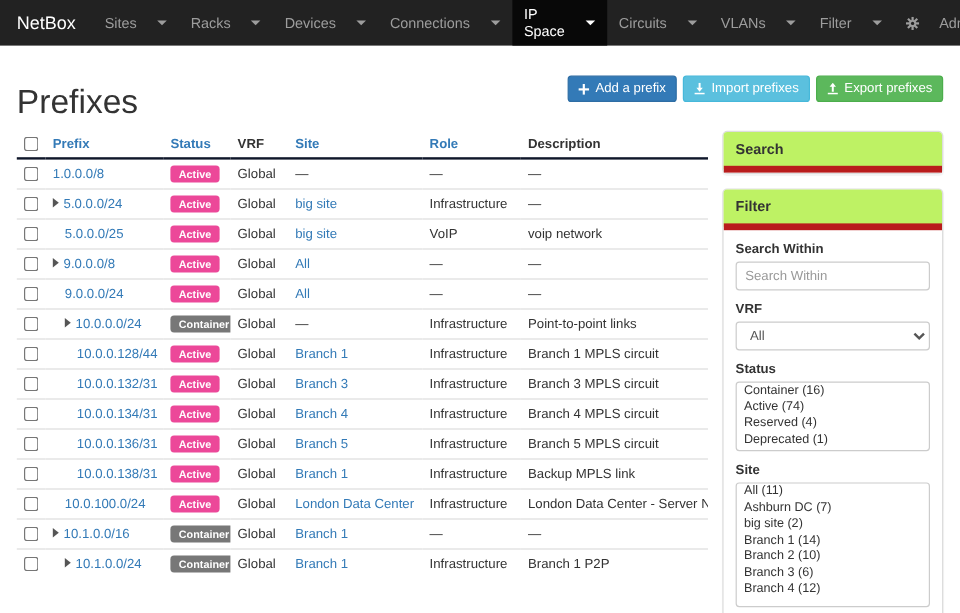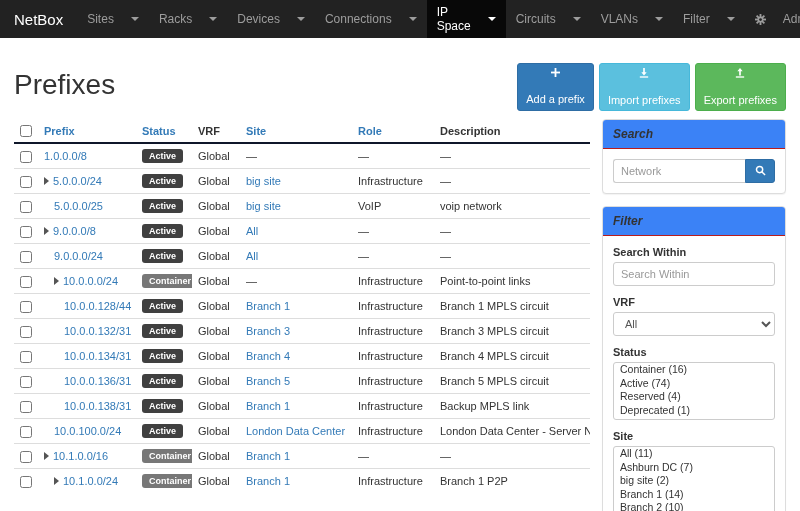--- a/index.html
+++ b/index.html
@@ -13,40 +13,40 @@
 .nav-item{color:#9d9d9d;font-size:12px;display:flex;align-items:center;gap:17px;padding:0 10px;cursor:pointer;}
 .nav-item.active{background:#080808;color:#fff;}
 .caret{width:0;height:0;border-left:4px solid transparent;border-right:4px solid transparent;border-top:4px solid currentColor;display:inline-block;}
 .nav-right{margin-left:auto;display:flex;align-items:stretch;}
 .nav-ic{display:inline-flex;align-items:center;}
 
 .page{padding:4px 14px 0;}
 .header-row{display:flex;align-items:flex-start;justify-content:space-between;margin:19px 0 8px;}
 h1{font-size:28px;font-weight:400;color:#333;margin-top:8px;}
 .actions{display:flex;gap:5px;margin-top:2px;}
-.btn{display:inline-flex;align-items:center;gap:16px;color:#fff;font-size:11px;padding:4px 8px;border-radius:3px;border:1px solid transparent;font-family:inherit;cursor:pointer;flex-direction:column;}
+.btn{display:inline-flex;align-items:center;gap:5px;color:#fff;font-size:11px;padding:4px 8px;border-radius:3px;border:1px solid transparent;font-family:inherit;cursor:pointer;}
 .btn.primary{background:#337ab7;border-color:#2e6da4;}
 .btn.info{background:#5bc0de;border-color:#46b8da;}
 .btn.success{background:#5cb85c;border-color:#4cae4c;}
 
 .content{display:flex;gap:12px;align-items:flex-start;}
 .main-col{flex:1;min-width:0;}
 table{width:100%;border-collapse:collapse;font-size:11px;table-layout:fixed;}
 th{text-align:left;font-weight:bold;color:#333;padding:5px 6px;border-bottom:2px solid #0f172a;white-space:nowrap;overflow:hidden;}
 th.sortable{color:#337ab7;cursor:pointer;}
 td{padding:5px 6px;border-top:1px solid #ddd;white-space:nowrap;overflow:hidden;vertical-align:middle;}
 .col-check input{width:12px;height:12px;margin:0;vertical-align:middle;}
 .label{display:inline-block;padding:2px 7px;border-radius:3px;color:#fff;font-size:9px;font-weight:bold;}
-.label.primary{background:#404040;text-align:right;}
+.label.primary{background:#ec4899;text-align:right;}
 .label.default{background:#777;}
 .tree-caret{display:inline-block;width:0;height:0;border-top:4px solid transparent;border-bottom:4px solid transparent;border-left:5px solid #555;margin-right:4px;cursor:pointer;}
 
 .side-col{width:184px;flex:none;}
 .panel{border:1px solid #ddd;border-radius:4px;margin-bottom:12px;box-shadow:0 1px 1px rgba(0,0,0,.05);background:#fff;}
-.panel-heading{background:#3b82f6;border-bottom:1px solid #b91c1c;padding:7px 10px;font-weight:bold;font-size:12px;color:#333;border-radius:3px 3px 0 0;font-style:italic;}
+.panel-heading{background:#bef264;border-bottom:6px solid #b91c1c;padding:7px 10px;font-weight:bold;font-size:12px;color:#333;border-radius:3px 3px 0 0;}
 .panel-body{padding:10px;}
 .input-group{display:flex;}
 .form-control{width:100%;height:24px;border:1px solid #ccc;border-radius:3px;padding:2px 7px;font-size:11px;color:#555;font-family:inherit;background:#fff;}
 .form-control::placeholder{color:#999;}
 .input-group .form-control{border-radius:3px 0 0 3px;border-right:none;flex:1;min-width:0;}
 .btn-search{width:30px;height:24px;background:#337ab7;border:1px solid #2e6da4;border-radius:0 3px 3px 0;display:flex;align-items:center;justify-content:center;cursor:pointer;flex:none;}
 .filter-label{display:block;font-weight:bold;font-size:11px;margin:10px 0 4px;color:#333;}
 .filter-label.first{margin-top:0;}
 .multiselect{border:1px solid #ccc;border-radius:3px;overflow-y:scroll;font-size:10.5px;color:#333;background:#fff;}
 .multiselect .option{padding:0 6px;line-height:13.5px;white-space:nowrap;overflow:hidden;}
@@ -305,31 +305,20 @@
               <td>Infrastructure</td>
               <td>Branch 1 P2P</td>
             </tr>
           </tbody>
       </table>
     </div>
 
     <div class="side-col">
       <div class="panel">
         <div class="panel-heading">Search</div>
-        <div class="panel-body">
-          <div class="input-group">
-            <input class="form-control" type="text" placeholder="Network" style="">
-            <button class="btn-search">
-                <span><svg width="11" height="11" viewBox="0 0 12 12" fill="none" stroke="#fff" stroke-width="1.6">
-                    <circle cx="5" cy="5" r="3.4"></circle>
-                    <path d="M7.6 7.6L11 11"></path>
-                  </svg></span>
-              </button>
-          </div>
-        </div>
       </div>
 
       <div class="panel">
         <div class="panel-heading">Filter</div>
         <div class="panel-body">
           <label class="filter-label first">Search Within</label>
           <input class="form-control" type="text" placeholder="Search Within" style="">
 
           <label class="filter-label">VRF</label>
           <select class="form-control">

